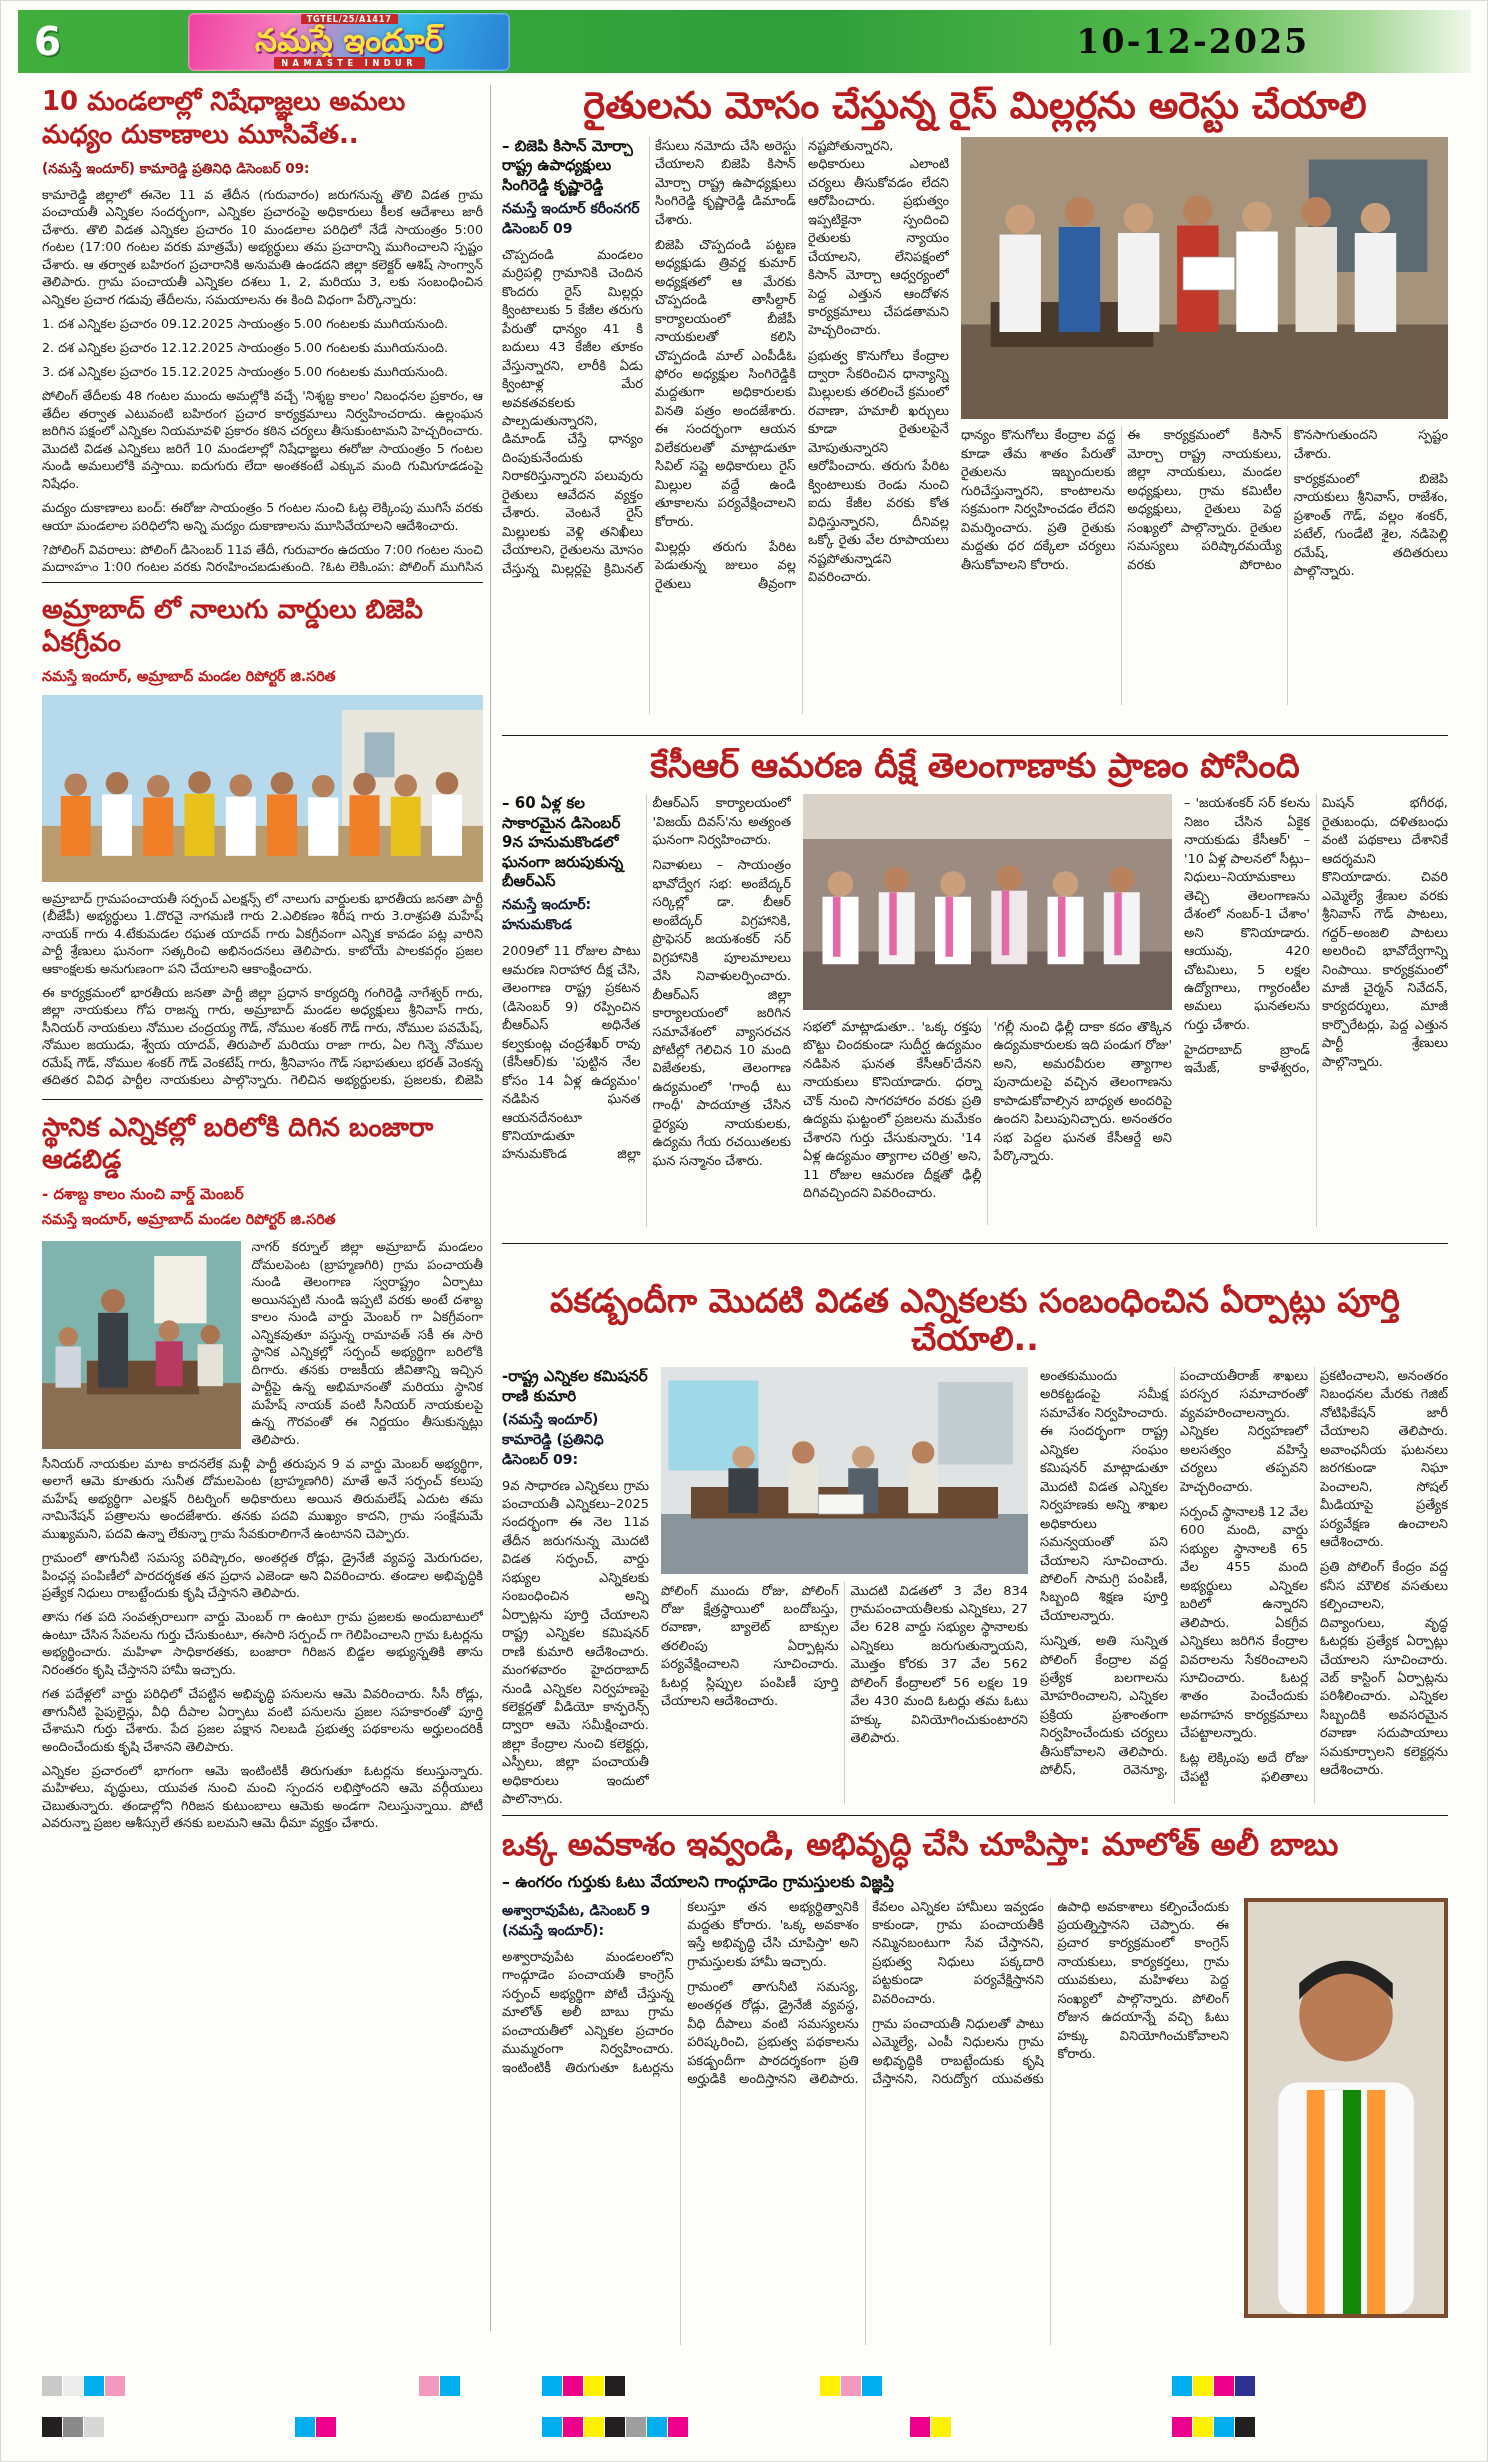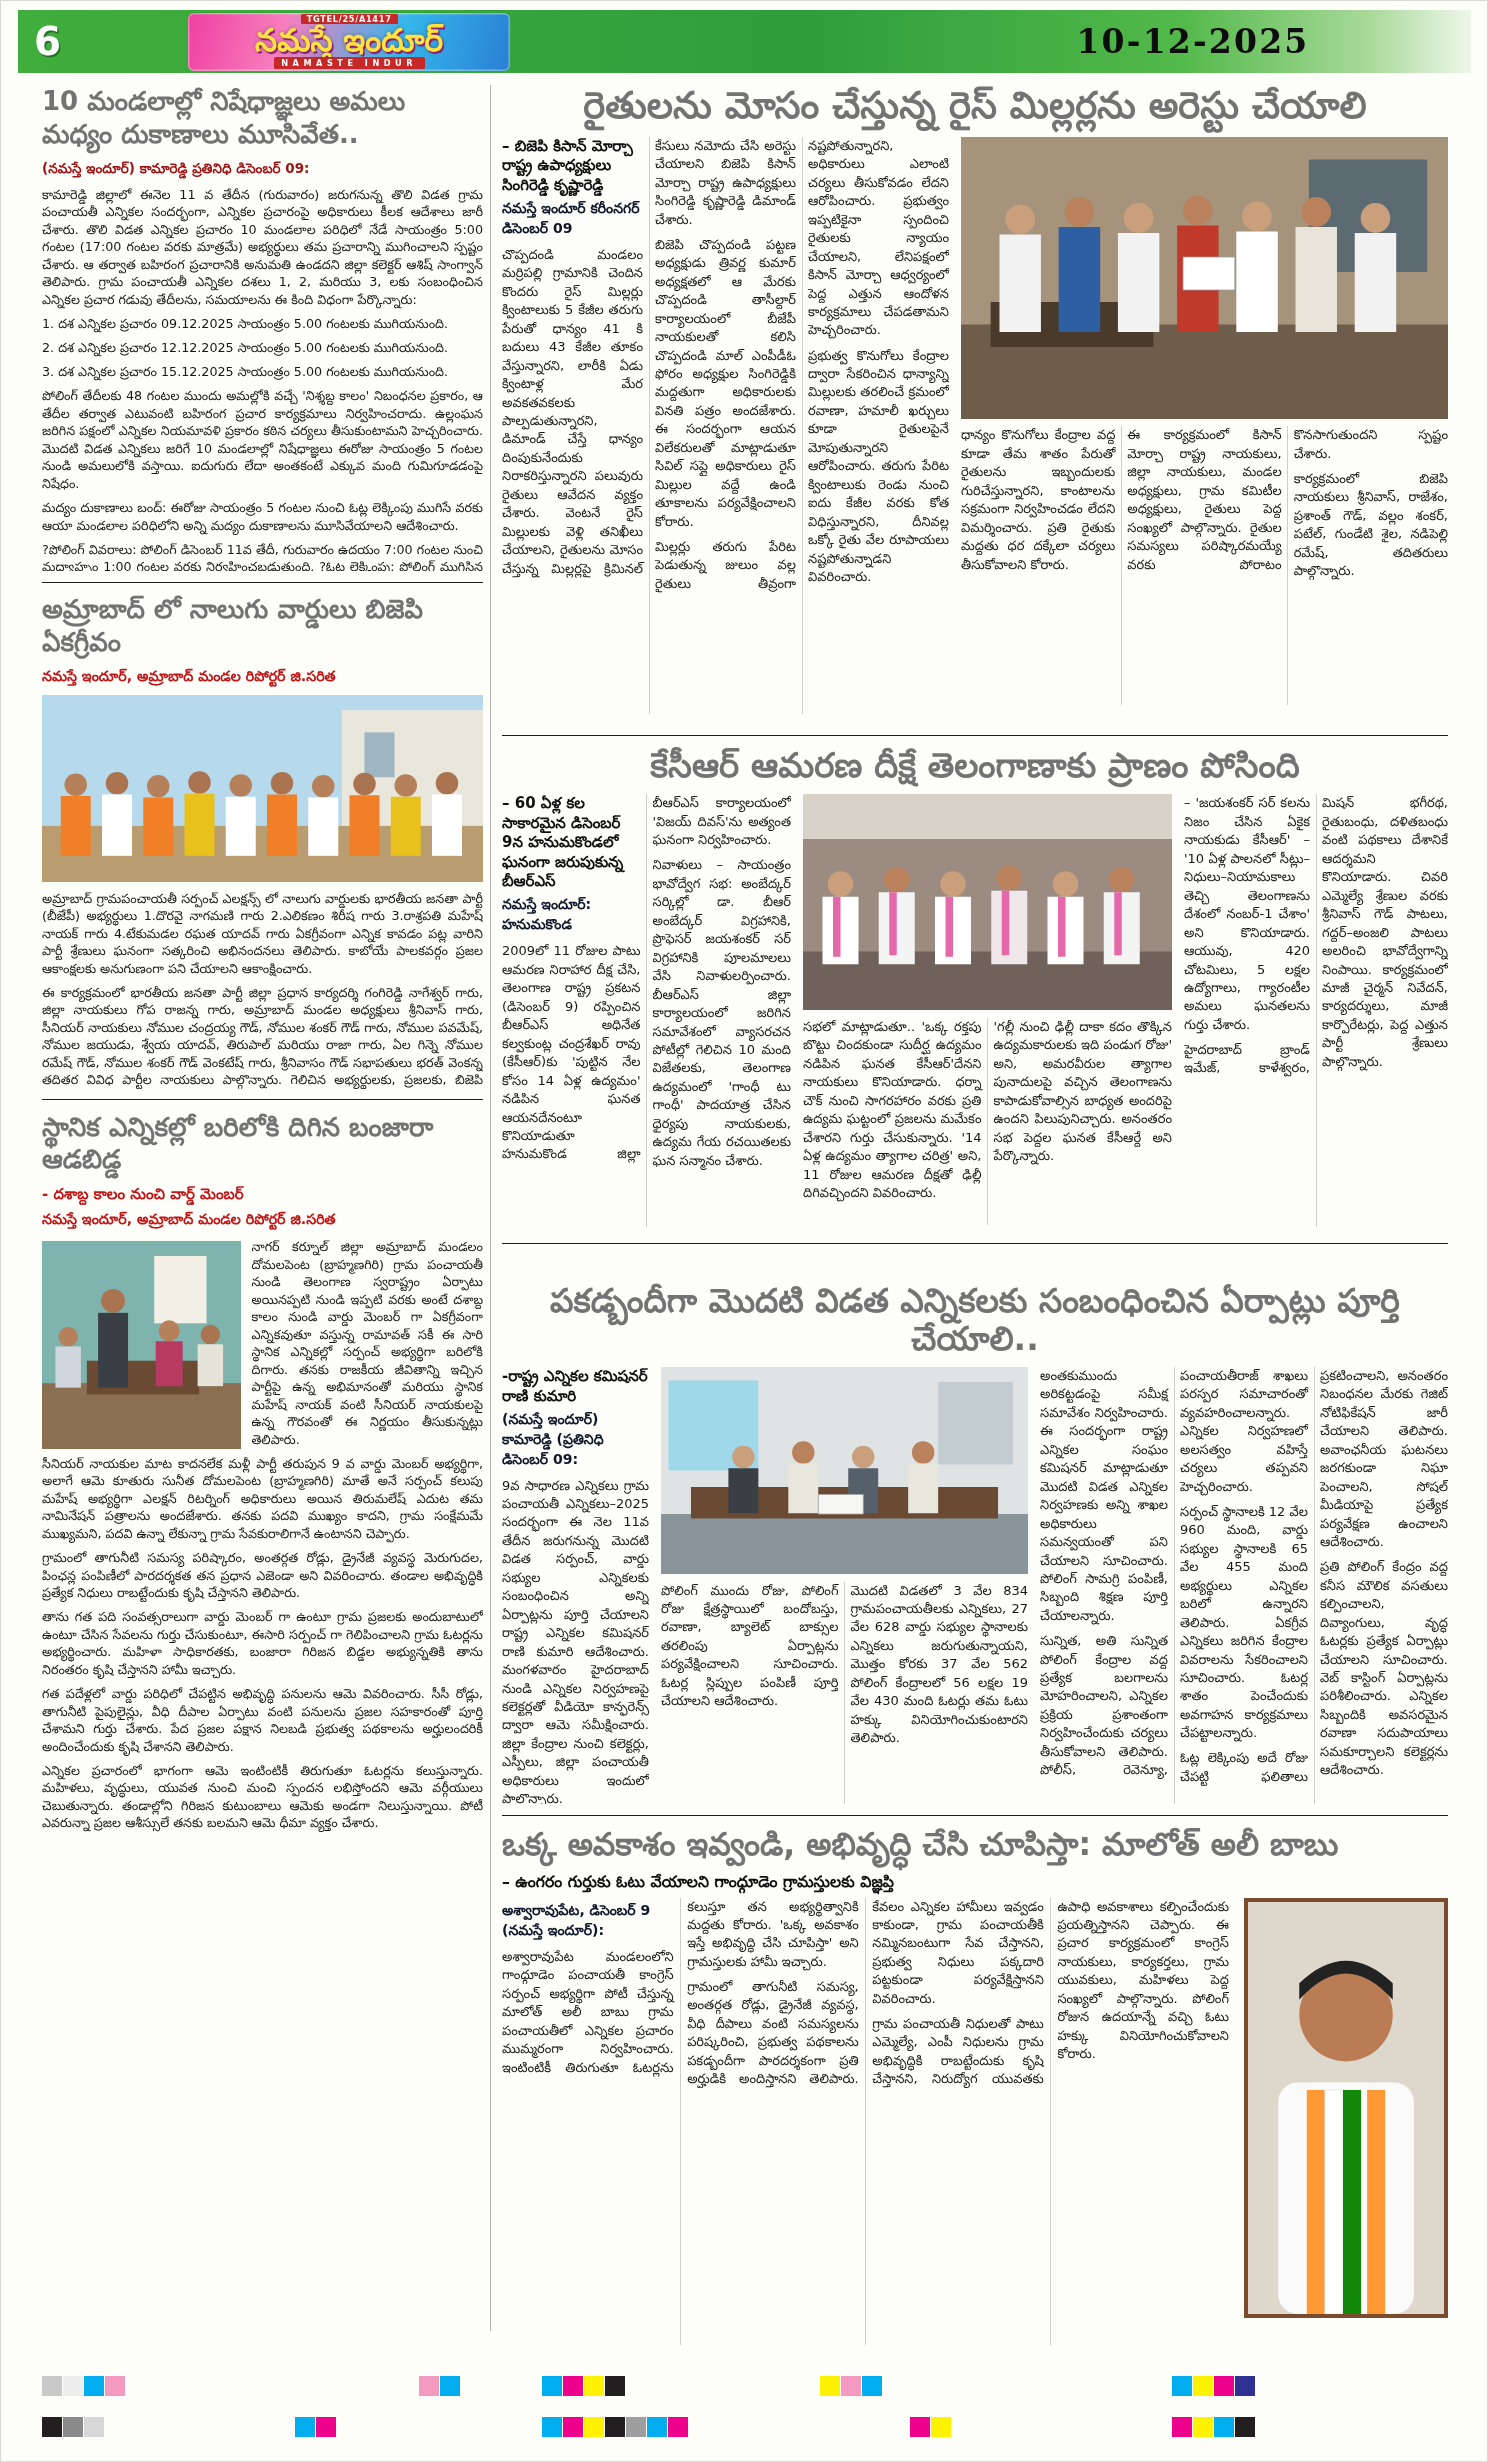--- a/index.html
+++ b/index.html
@@ -43,21 +43,21 @@
     color:#0d0d0d; letter-spacing:2.2px;
   }
   
   .vrule { position:absolute; left:489px; top:84px; width:0.7px; height:2246px; background:#b5b5b0; }
   .leftcol  { position:absolute; left:41px;  top:84px; width:441px; }
   .rightcol { position:absolute; left:501px; top:84px; width:946px; }
 
   article { overflow:hidden; }
   .art + .art { border-top:1.5px solid #1c1c1c; margin-top:10.5px; padding-top:10.5px; }
 
-  h1,h2 { color:#737373; }
+  h1,h2 { color:#b91c1c; }
   .leftcol h2 { font-size:26px; line-height:1.26; font-weight:800; margin-bottom:9px; }
   .rightcol h1 { font-weight:800; line-height:1.16; text-align:center; margin-bottom:9px; }
 
   .dateline  { color:#9c1313; font-weight:800; font-size:13.5px; margin:3px 0 6px; }
   .dateline2 { color:#0f172a; font-weight:800; font-size:14px; margin:4.5px 0 6px; }
   .subhead   { color:#101010; font-weight:800; font-size:15px; line-height:1.3; margin-bottom:4.5px; }
   .strapline { color:#c11616; font-weight:700; font-size:15px; margin:1.5px 0 4.5px; }
   .byline    { color:#c11616; font-weight:700; font-size:14.2px; margin:1.5px 0 7.5px; }
 
   p.body { font-size:12.7px; line-height:1.38; text-align:justify; margin:0 0 6.7px; }
@@ -336,21 +336,21 @@
             </svg>
           </div>
           <div class="f-below cols2">
             <p class="body">పోలింగ్ ముందు రోజు, పోలింగ్ రోజు క్షేత్రస్థాయిలో బందోబస్తు, రవాణా, బ్యాలెట్ బాక్సుల తరలింపు ఏర్పాట్లను పర్యవేక్షించాలని సూచించారు. ఓటర్ల స్లిప్పుల పంపిణీ పూర్తి చేయాలని ఆదేశించారు.</p>
             <p class="body">మొదటి విడతలో 3 వేల 834 గ్రామపంచాయతీలకు ఎన్నికలు, 27 వేల 628 వార్డు సభ్యుల స్థానాలకు ఎన్నికలు జరుగుతున్నాయని, మొత్తం కోరకు 37 వేల 562 పోలింగ్ కేంద్రాలలో 56 లక్షల 19 వేల 430 మంది ఓటర్లు తమ ఓటు హక్కు వినియోగించుకుంటారని తెలిపారు.</p>
           </div>
         </div>
         <div class="f-right cols3">
           <p class="body">అంతకుముందు అరికట్టడంపై సమీక్ష సమావేశం నిర్వహించారు. ఈ సందర్భంగా రాష్ట్ర ఎన్నికల సంఘం కమిషనర్ మాట్లాడుతూ మొదటి విడత ఎన్నికల నిర్వహణకు అన్ని శాఖల అధికారులు సమన్వయంతో పని చేయాలని సూచించారు. పోలింగ్ సామగ్రి పంపిణీ, సిబ్బంది శిక్షణ పూర్తి చేయాలన్నారు.</p>
           <p class="body">సున్నిత, అతి సున్నిత పోలింగ్ కేంద్రాల వద్ద ప్రత్యేక బలగాలను మోహరించాలని, ఎన్నికల ప్రక్రియ ప్రశాంతంగా నిర్వహించేందుకు చర్యలు తీసుకోవాలని తెలిపారు. పోలీస్, రెవెన్యూ, పంచాయతీరాజ్ శాఖలు పరస్పర సమాచారంతో వ్యవహరించాలన్నారు. ఎన్నికల నిర్వహణలో అలసత్వం వహిస్తే చర్యలు తప్పవని హెచ్చరించారు.</p>
-          <p class="body">సర్పంచ్ స్థానాలకి 12 వేల 960 మంది, వార్డు సభ్యుల స్థానాలకి 65 వేల 455 మంది అభ్యర్థులు ఎన్నికల బరిలో ఉన్నారని తెలిపారు. ఏకగ్రీవ ఎన్నికలు జరిగిన కేంద్రాల వివరాలను సేకరించాలని సూచించారు. ఓటర్ల శాతం పెంచేందుకు అవగాహన కార్యక్రమాలు చేపట్టాలన్నారు.</p>
+          <p class="body">సర్పంచ్ స్థానాలకి 12 వేల 600 మంది, వార్డు సభ్యుల స్థానాలకి 65 వేల 455 మంది అభ్యర్థులు ఎన్నికల బరిలో ఉన్నారని తెలిపారు. ఏకగ్రీవ ఎన్నికలు జరిగిన కేంద్రాల వివరాలను సేకరించాలని సూచించారు. ఓటర్ల శాతం పెంచేందుకు అవగాహన కార్యక్రమాలు చేపట్టాలన్నారు.</p>
           <p class="body">ఓట్ల లెక్కింపు అదే రోజు చేపట్టి ఫలితాలు ప్రకటించాలని, అనంతరం నిబంధనల మేరకు గెజిట్ నోటిఫికేషన్ జారీ చేయాలని తెలిపారు. అవాంఛనీయ ఘటనలు జరగకుండా నిఘా పెంచాలని, సోషల్ మీడియాపై ప్రత్యేక పర్యవేక్షణ ఉంచాలని ఆదేశించారు.</p>
           <p class="body">ప్రతి పోలింగ్ కేంద్రం వద్ద కనీస మౌలిక వసతులు కల్పించాలని, దివ్యాంగులు, వృద్ధ ఓటర్లకు ప్రత్యేక ఏర్పాట్లు చేయాలని సూచించారు. వెబ్ కాస్టింగ్ ఏర్పాట్లను పరిశీలించారు. ఎన్నికల సిబ్బందికి అవసరమైన రవాణా సదుపాయాలు సమకూర్చాలని కలెక్టర్లను ఆదేశించారు.</p>
         </div>
       </div>
     </article>
 
     <article class="art artG">
       <h1>ఒక్క అవకాశం ఇవ్వండి, అభివృద్ధి చేసి చూపిస్తా: మాలోత్ అలీ బాబు</h1>
       <p class="g-subhead">– ఉంగరం గుర్తుకు ఓటు వేయాలని గాంధ్గూడెం గ్రామస్తులకు విజ్ఞప్తి</p>
       <div class="row">

